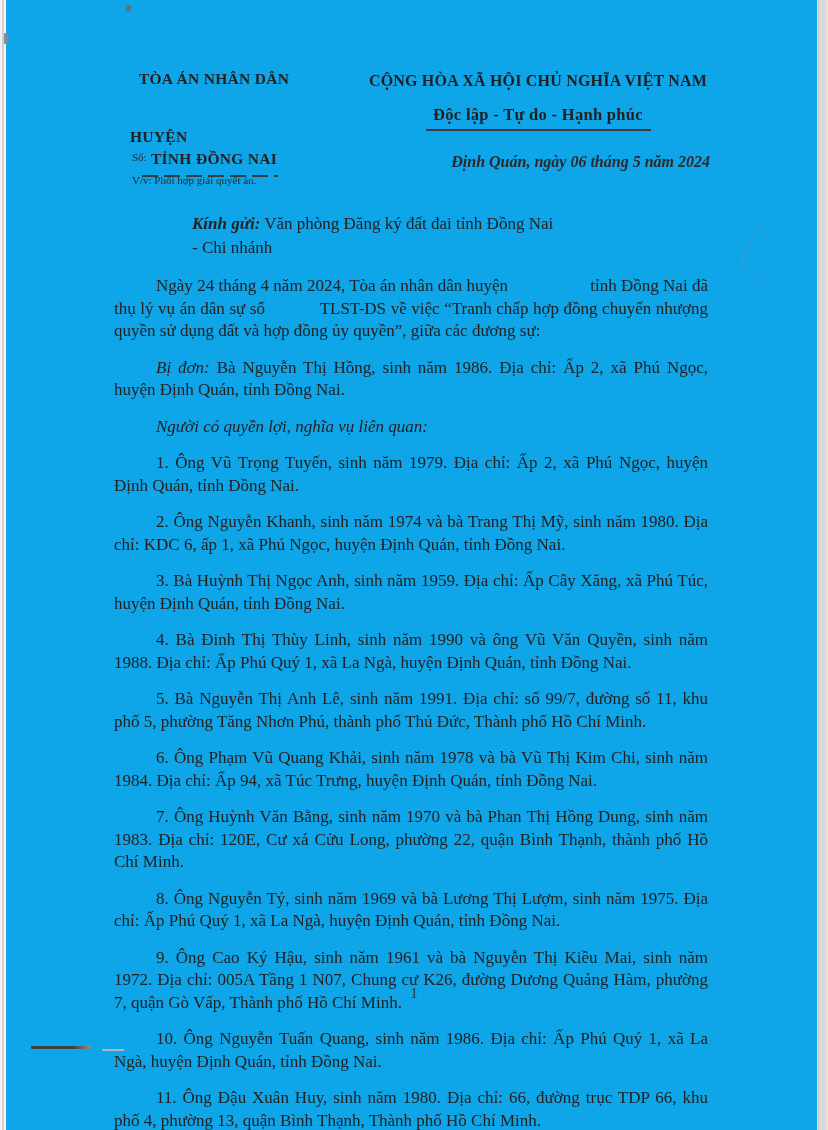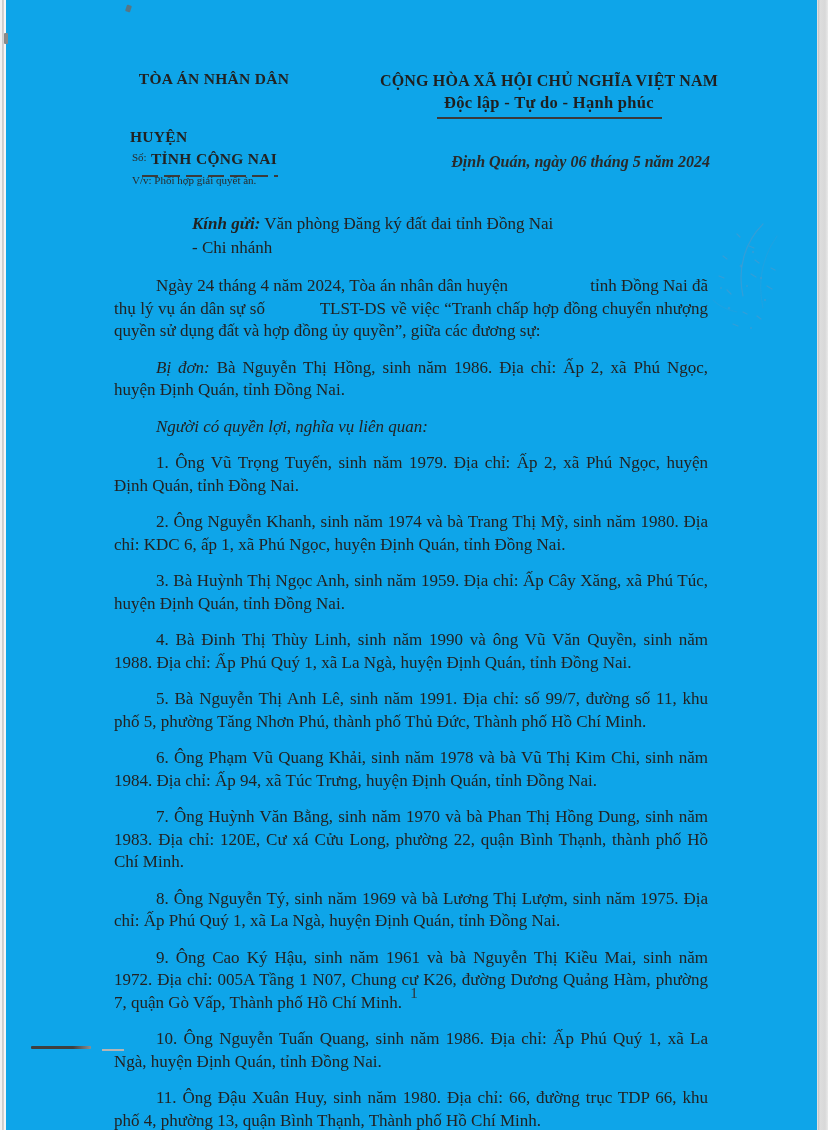--- a/index.html
+++ b/index.html
@@ -19,23 +19,23 @@
   
   .hleft{position:absolute;left:130px;top:68px;width:168px;
     font-weight:bold;font-size:15.5px;line-height:22px;letter-spacing:.3px;}
   .hleft .c{text-align:center;}
   .hleft .l{text-align:left;margin-top:36px;}
   .hleft-rule{margin:5px auto 0 12px;width:136px;height:2px;
     background:repeating-linear-gradient(90deg,#3b3b3b 0 16px,transparent 16px 22px);}
   
   .refs{position:absolute;left:132px;top:146px;font-size:11px;line-height:23px;color:#2a2a2a;}
   
-  .hright{position:absolute;left:363px;top:72px;width:372px;text-align:center;font-weight:bold;color:#1f1f1f;}
+  .hright{position:absolute;left:352px;top:72px;width:372px;text-align:center;font-weight:bold;color:#1f1f1f;}
   .hright .l1{font-size:16px;letter-spacing:.2px;}
-  .hright .l2{font-size:16.5px;margin-top:3px;letter-spacing:.3px;}
+  .hright .l2{font-size:16.5px;margin-top:15px;letter-spacing:.3px;}
   .hright-rule{margin:4px auto 0;width:225px;height:2px;background:#3a3a3a;}
   .dateline{position:absolute;left:380px;top:153px;width:330px;text-align:right;
     font-style:italic;font-weight:bold;font-size:16px;color:#2a2a2a;}
   
   .content{position:absolute;left:100px;top:209px;width:622px;
     font-size:17px;line-height:22.5px;text-align:justify;}
   .content p{margin:14px;text-indent:42px;}
   .salutation{text-align:left;text-indent:0;margin:4px 0 16px;padding-left:92px;}
   .salutation .row2{margin-top:1px;}
   .bi{font-weight:bold;font-style:italic;}
@@ -60,21 +60,21 @@
   <div class="edge-left"></div>
   <div class="edge-right"></div>
   <div class="mark-top"></div>
   <div class="mark-left"></div>
   <div class="dash-bottom"></div>
   <div class="dash-bottom2"></div>
 
   <div class="hleft">
     <div class="c">TÒA ÁN NHÂN DÂN</div>
     <div class="l">HUYỆN</div>
-    <div class="c">TỈNH CỘNG NAI</div>
+    <div class="c">TỈNH ĐỒNG NAI</div>
     <div class="hleft-rule"></div>
   </div>
 
   <div class="hright">
     <div class="l1">CỘNG HÒA XÃ HỘI CHỦ NGHĨA VIỆT NAM</div>
     <div class="l2">Độc lập - Tự do - Hạnh phúc</div>
     <div class="hright-rule"></div>
   </div>
 
   <div class="refs">

